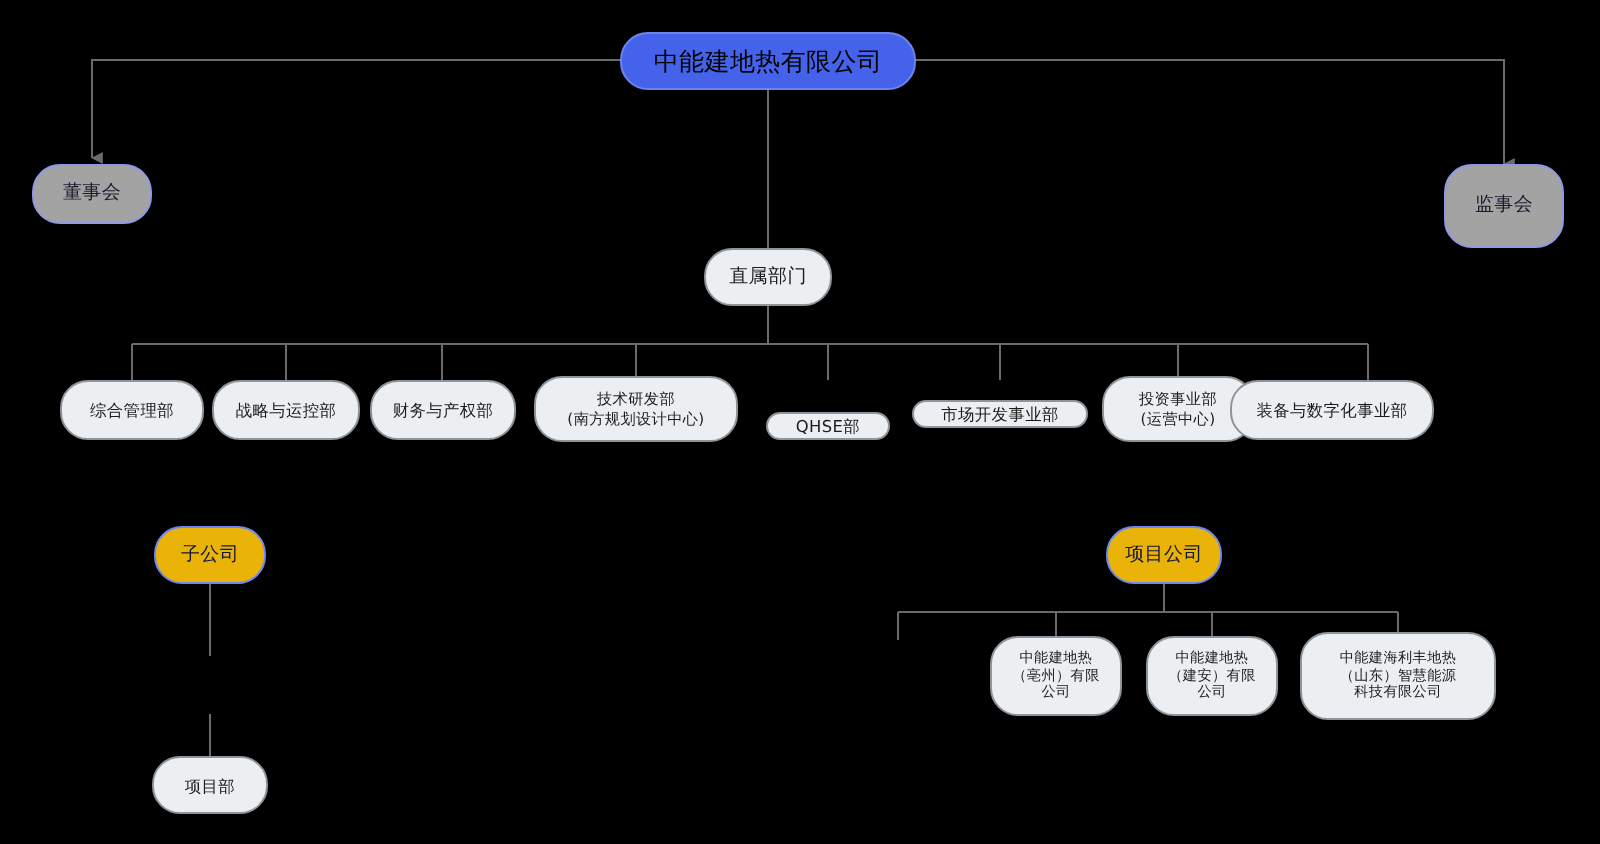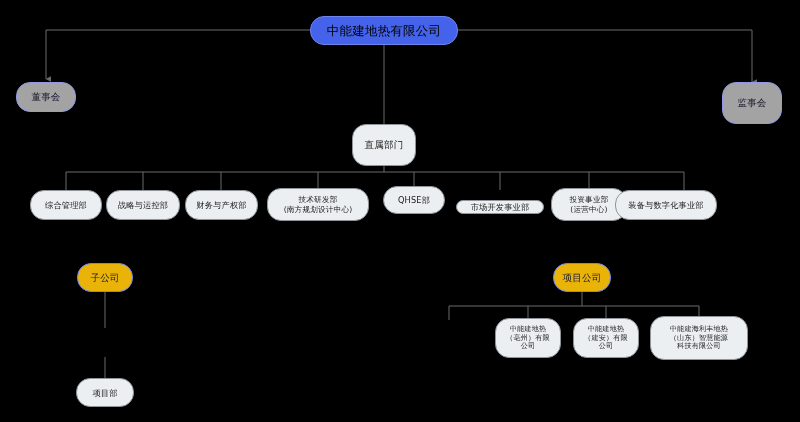--- a/index.html
+++ b/index.html
@@ -109,32 +109,32 @@
       <path d="M699,306 L699,316"></path>
     </g>
   </svg>
 
   <div class="node primary fs13" style="left:310px; top:16px; width:148px; height:29px;">中能建地热有限公司</div>
 
   <div class="node lavender fs10" style="left:16px; top:82px; width:60px; height:30px;">董事会</div>
 
   <div class="node lavender fs10" style="left:722px; top:82px; width:60px; height:42px;">监事会</div>
 
-  <div class="node plain fs10" style="left:352px; top:124px; width:64px; height:42px;">直属部门</div>
+  <div class="node plain fs10" style="left:352px; top:124px; width:64px; height:29px;">直属部门</div>
 
   <div class="node plain fs9" style="left:30px; top:190px; width:72px; height:30px;text-align:center;">综合管理部</div>
 
   <div class="node plain fs9" style="left:106px; top:190px; width:74px; height:30px;">战略与运控部</div>
 
   <div class="node plain fs9" style="left:185px; top:190px; width:73px; height:30px;">财务与产权部</div>
 
   <div class="node plain fs8" style="left:267px; top:188px; width:102px; height:33px;">技术研发部
 (南方规划设计中心)</div>
 
-  <div class="node plain fs9" style="left:383px; top:186px; width:62px; height:28px;">QHSE部</div>
+  <div class="node plain fs9" style="left:383px; top:206px; width:62px; height:14px;">QHSE部</div>
 
   <div class="node plain fs9" style="left:456px; top:200px; width:88px; height:14px;">市场开发事业部</div>
 
   <div class="node plain fs8" style="left:551px; top:188px; width:76px; height:33px;">投资事业部
 (运营中心)</div>
 
   <div class="node plain fs9" style="left:615px; top:190px; width:102px; height:30px;">装备与数字化事业部</div>
 
   <div class="node accent fs10" style="left:77px; top:263px; width:56px; height:29px;">子公司</div>
 

